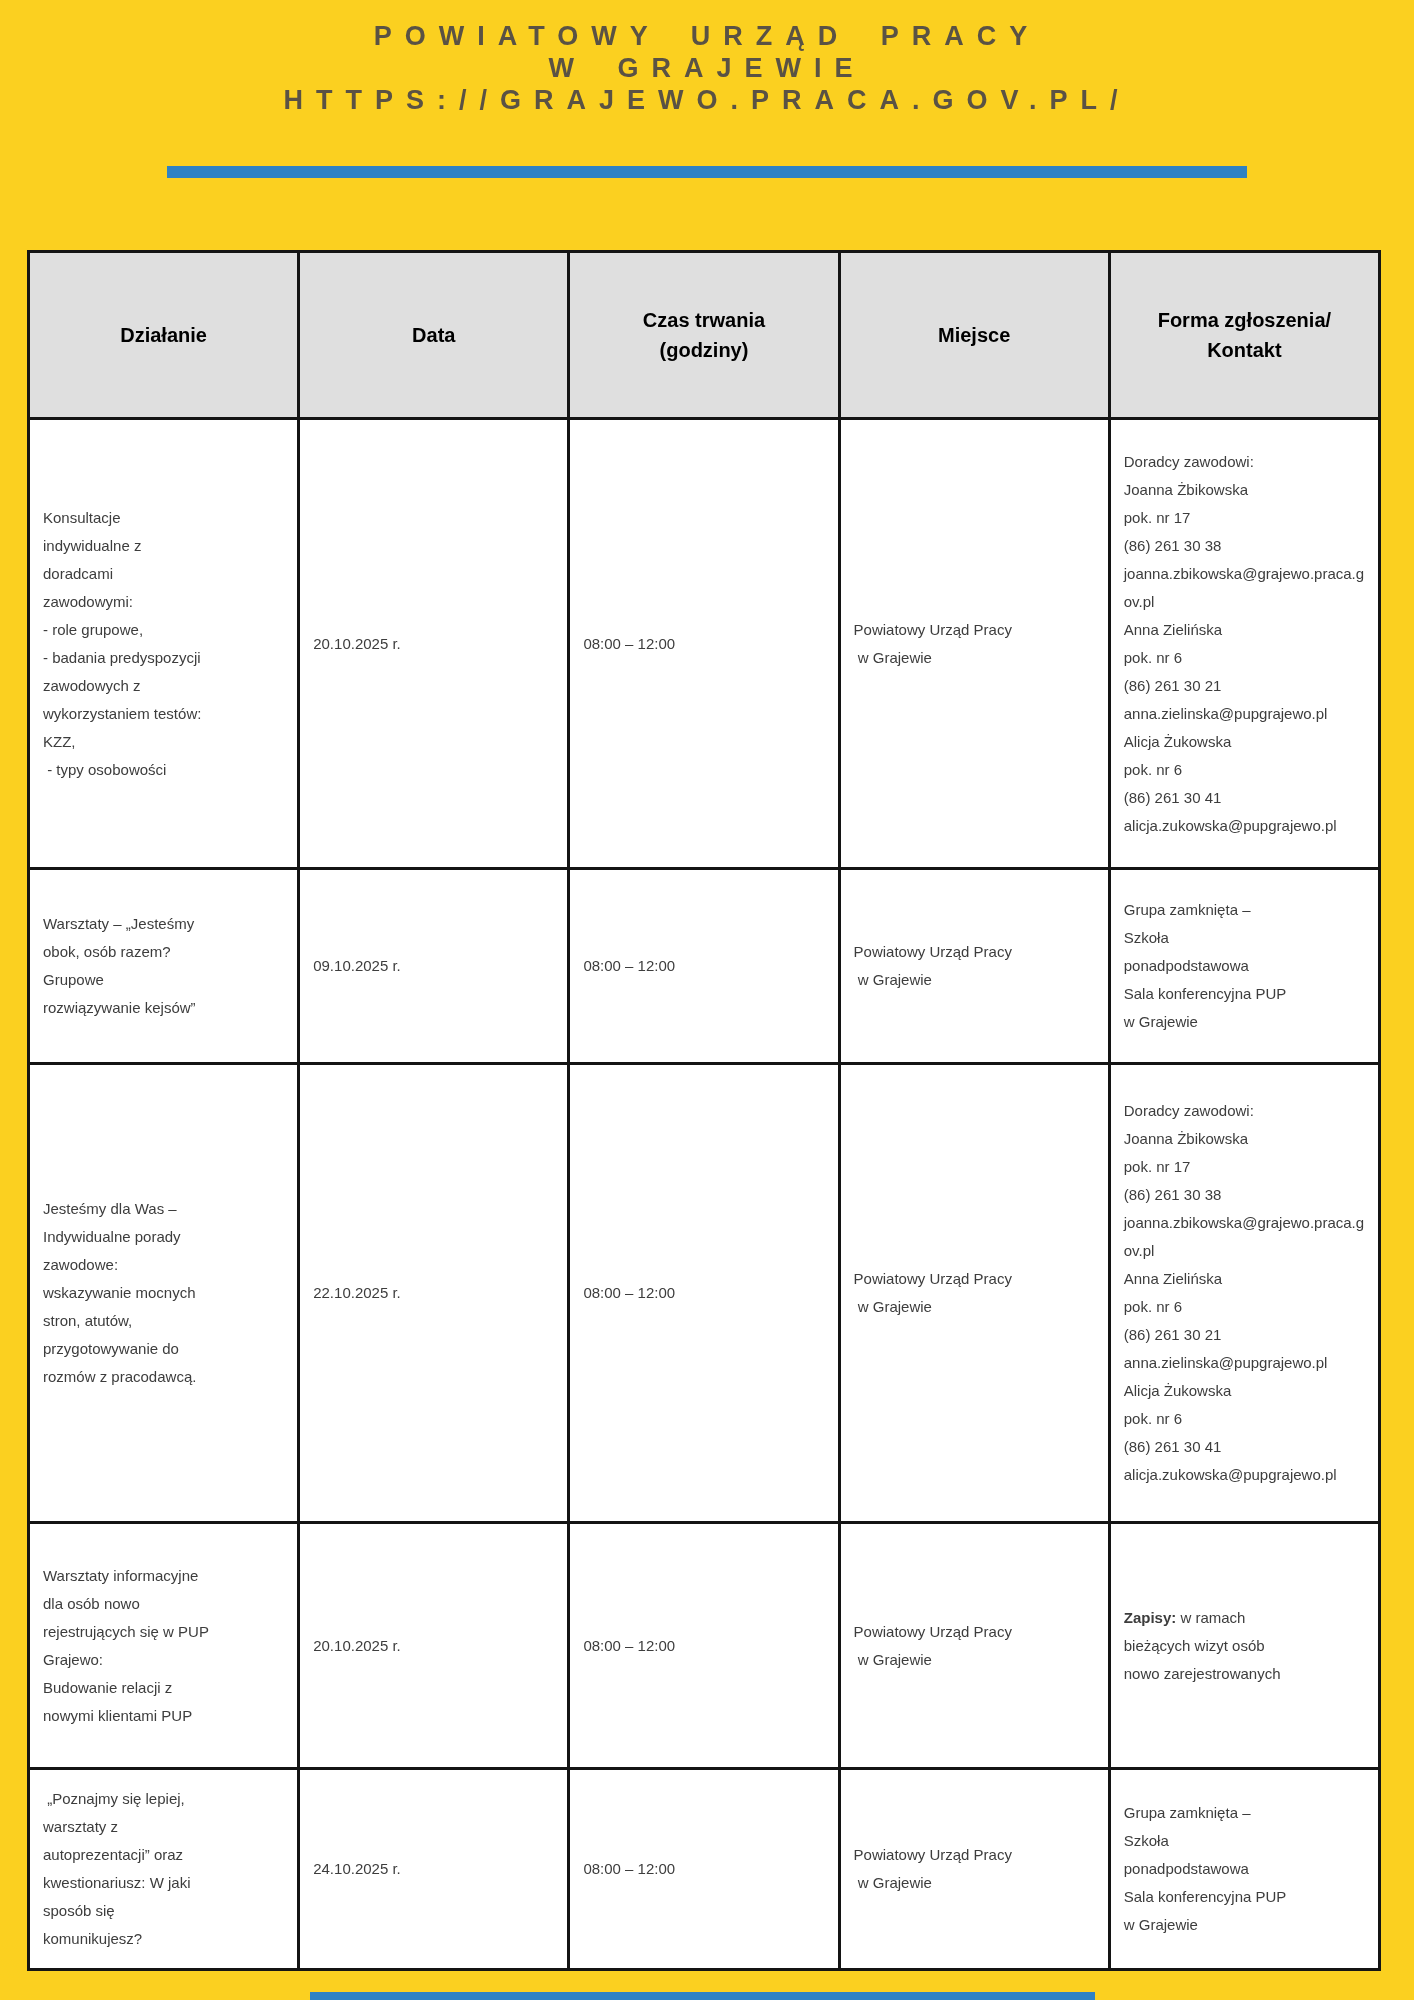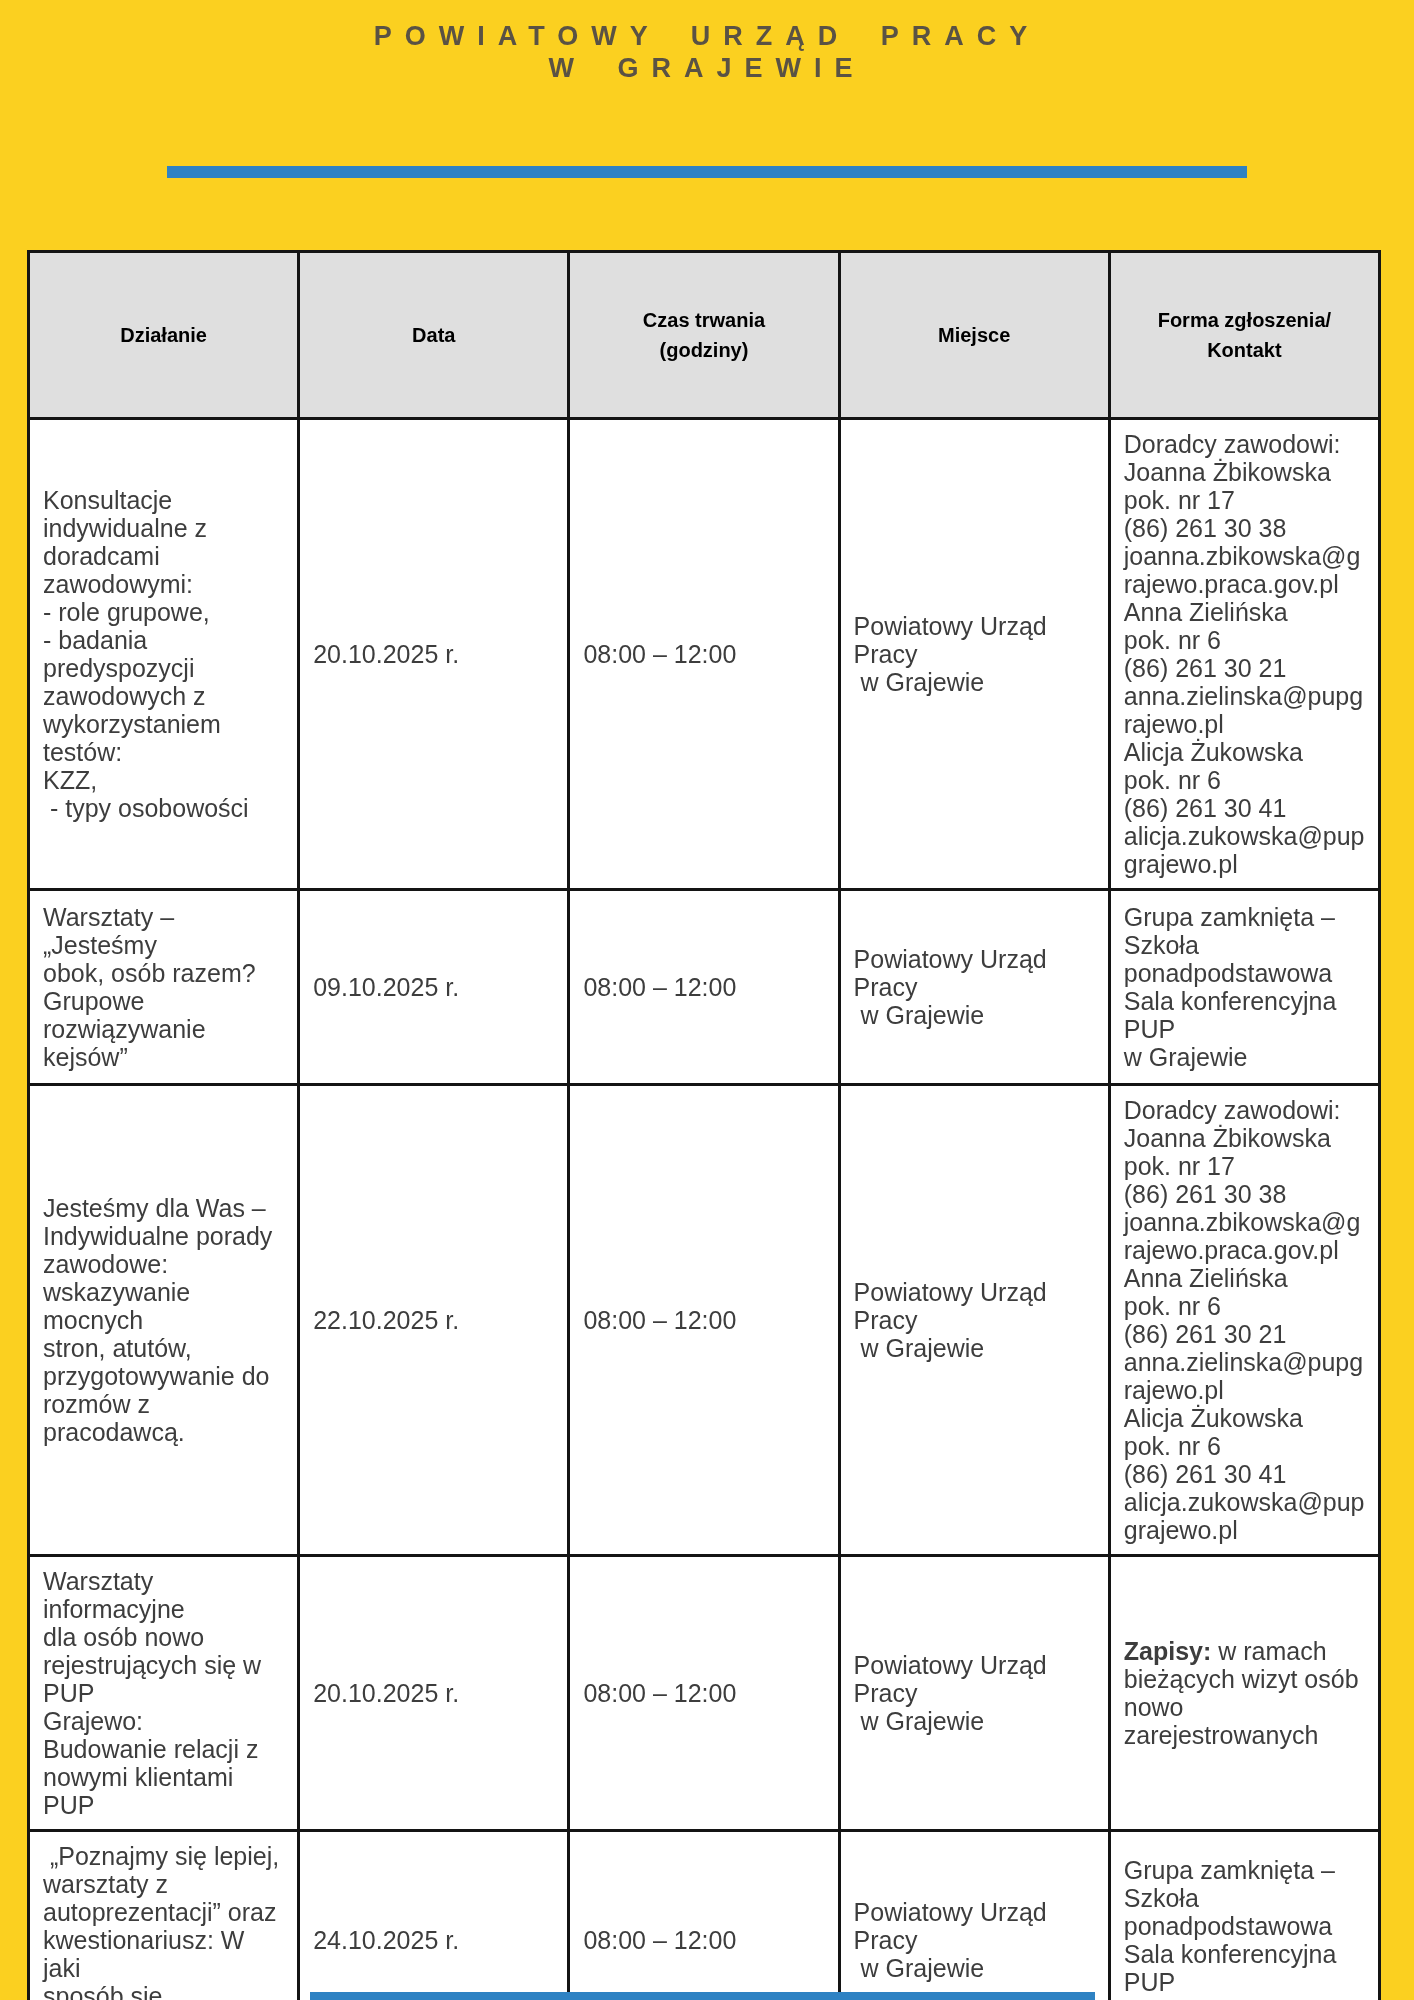--- a/index.html
+++ b/index.html
@@ -40,37 +40,38 @@
     vertical-align:middle;
     overflow-wrap:anywhere;
   }
   th{
     background:var(--table-header-background);
     color:#000000;font-weight:700;font-size:20px;line-height:30px;
     text-align:center;padding:6px 10px;
   }
   td{
     background:#ffffff;color:var(--body-text);
-    font-weight:400;font-size:25px;line-height:28px;
+    font-weight:400;font-size:15px;line-height:28px;
     text-align:left;padding:10px 13px;
   }
   td b{font-weight:700;}
   thead tr{height:167px;}
   tbody tr:nth-child(1){height:450px;}
   tbody tr:nth-child(2){height:195px;}
   tbody tr:nth-child(3){height:459px;}
   tbody tr:nth-child(4){height:246px;}
   tbody tr:nth-child(5){height:201px;}
 </style>
 </head>
 <body>
 
 <header class="flyer-header">
   <div>POWIATOWY URZĄD PRACY</div>
   <div>W GRAJEWIE</div>
+  <div>HTTPS://GRAJEWO.PRACA.GOV.PL/</div>
 </header>
 
 <div class="divider top"></div>
 
 <table class="schedule">
   <colgroup>
     <col>
       <col>
       <col>
       <col>

